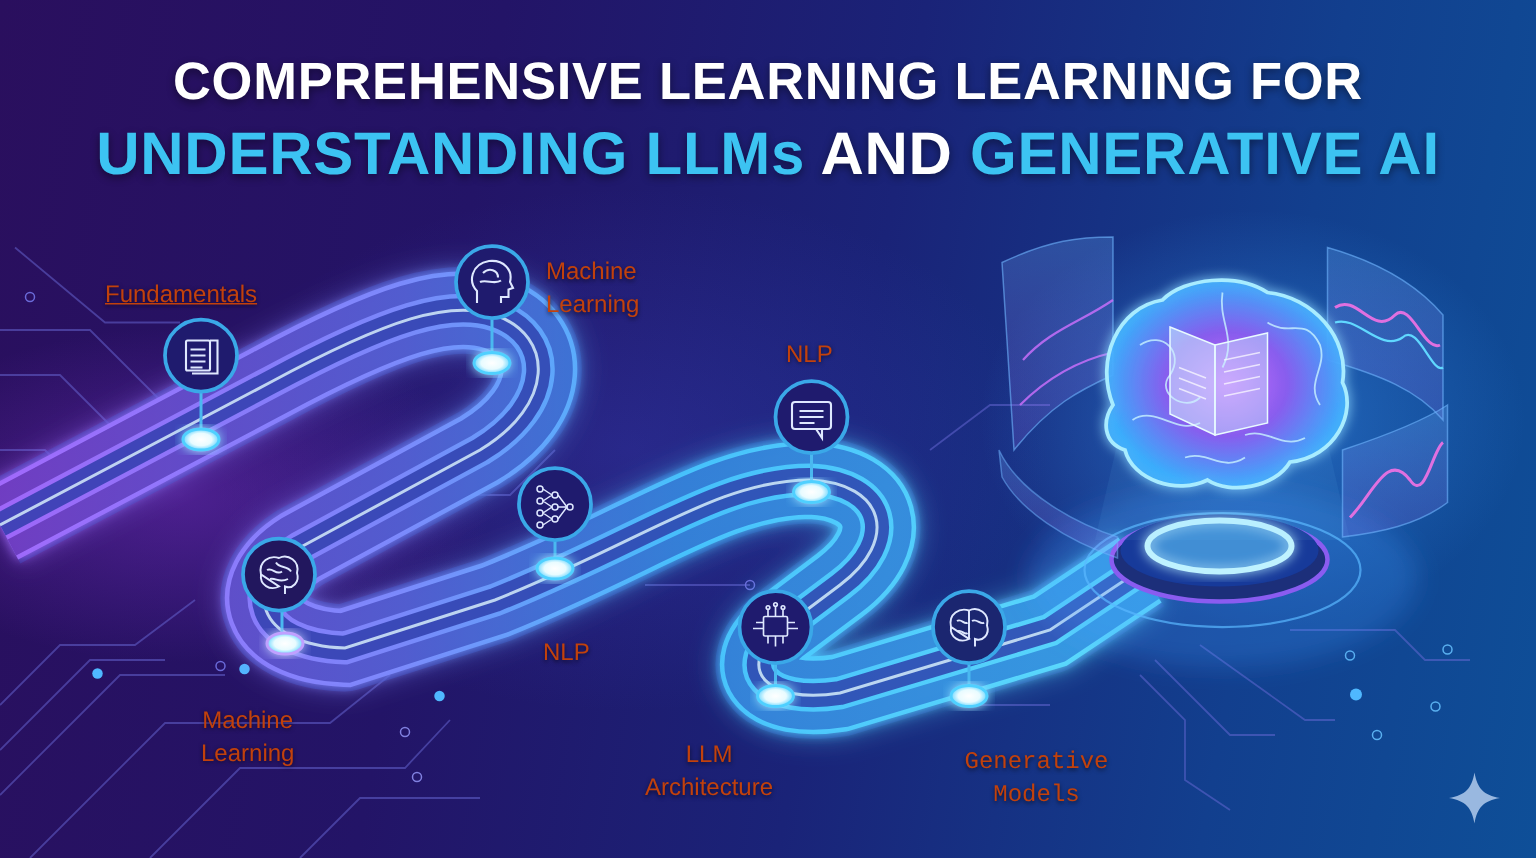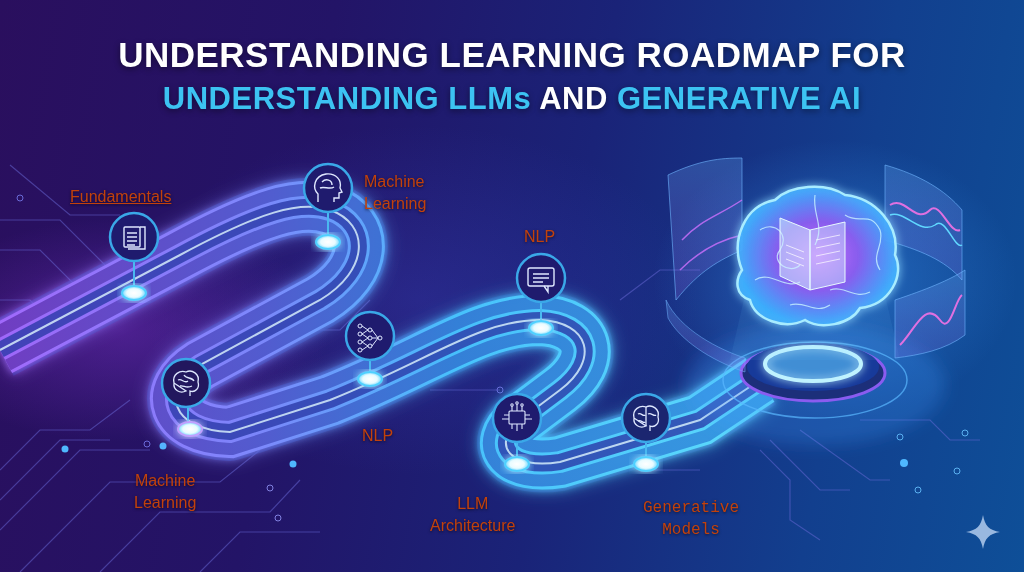--- a/index.html
+++ b/index.html
@@ -15,21 +15,21 @@
       radial-gradient(ellipse 300px 160px at 120px 330px, rgba(150,60,230,0.35), transparent 70%),
       radial-gradient(ellipse 400px 250px at 420px 300px, rgba(70,80,220,0.25), transparent 70%);
   }
   svg.scene { position: absolute; left: 0; top: 0; }
   .title {
     position: absolute; left: 0; right: 0; text-align: center;
     font-weight: 800; letter-spacing: 0.5px; line-height: 1;
     text-shadow: 0 2px 6px rgba(0,0,0,0.45);
   }
   .title.l1 { top: 37px; font-size: 35px; color: #ffffff; }
-  .title.l2 { top: 83px; font-size: 31px; }
+  .title.l2 { top: 83px; font-size: 40px; }
   .title .accent { color: #3cc3f2; }
   .title .plain { color: #ffffff; }
   .label {
     position: absolute; color: #c2410c; font-size: 16px; line-height: 22px;
     text-align: center; text-shadow: 0 1px 3px rgba(0,0,0,0.6);
     white-space: nowrap;
   }
   .sparkle {
     position: absolute; left: 964px; top: 513px; width: 38px; height: 38px;
   }
@@ -246,21 +246,21 @@
       <ellipse cx="646" cy="464" rx="12" ry="7" fill="url(#dotGrad)" stroke="#4fd0ff" stroke-width="2" filter="url(#glow)"></ellipse>
       <circle cx="646" cy="418" r="24" fill="#1b2670" stroke="#3aa8e8" stroke-width="2.5"></circle>
       <g stroke="#dfe8ff" stroke-width="1.3" fill="none">
         <path d="M634 418 C 632 409, 640 405, 646 407 C 652 404, 660 409, 658 417 C 660 423, 655 428, 650 426 L 650 431 M646 426 C 640 429, 633 425, 634 418 Z"></path>
         <path d="M646 407 L646 426 M638 414 C 641 412, 643 417, 645 415 M648 414 C 651 412, 654 417, 656 415 M638 421 C 641 419, 643 424, 645 422"></path>
       </g>
     </g>
   </g>
 </svg>
 
-<div class="title l1">UNDERSTANDING LEARNING ROADMAP FOR</div>
+<div class="title l1">COMPREHENSIVE LEARNING LEARNING FOR</div>
 <div class="title l2">
   <span class="accent">UNDERSTANDING LLMs</span><span class="plain"> AND </span><span class="accent">GENERATIVE AI</span>
 </div>
 
 <div class="label" style="left:70px; top:186px;text-decoration:underline;">
   <div>Fundamentals</div>
 </div>
 <div class="label" style="left:364px; top:171px; text-align:left;">
   <div>Machine</div>
   <div>Learning</div>

